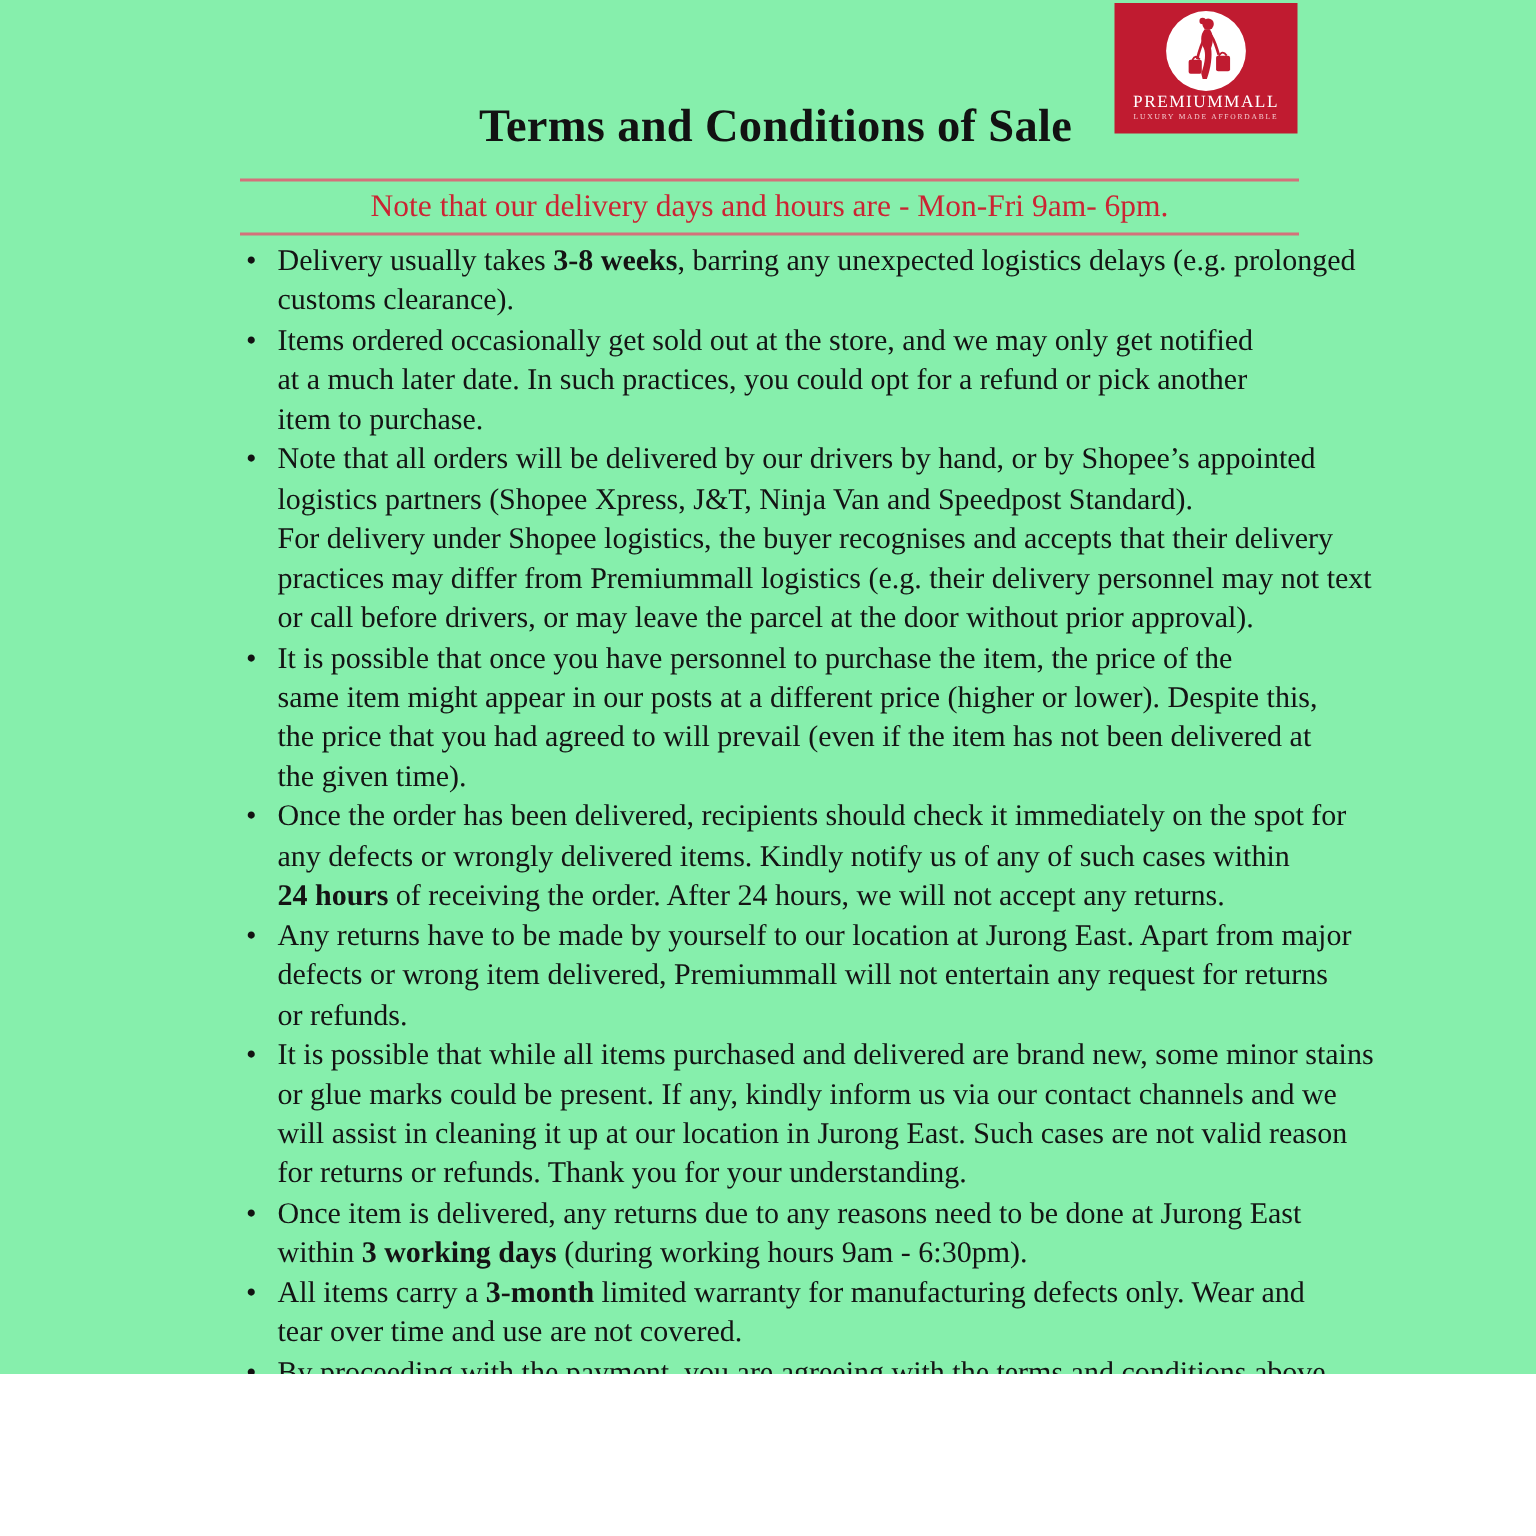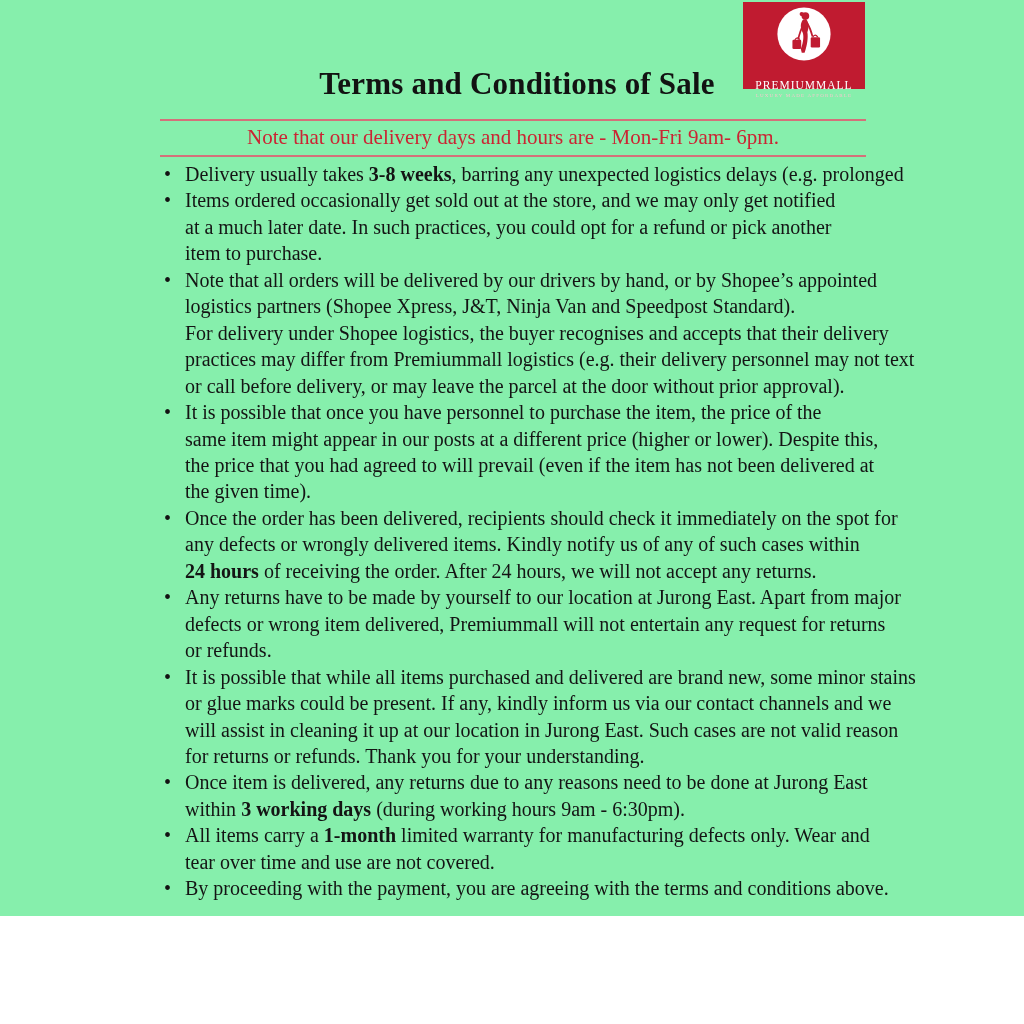--- a/index.html
+++ b/index.html
@@ -5,21 +5,21 @@
   html,body{margin:0;padding:0;}
   body{width:1024px;height:1024px;background:#ffffff;font-family:"Liberation Serif", serif;}
   .page{position:relative;width:1024px;height:916px;background:#86efac;overflow:hidden;padding-left:10px;}
 
   .title{position:absolute;top:66px;left:0;right:0;margin:0;text-align:center;
          font-size:31px;font-weight:bold;color:#121212;letter-spacing:.2px;}
 
   .logo{position:absolute;left:743px;top:2px;width:122px;height:87px;
         background:var(--brand-red,#c01b30);display:flex;flex-direction:column;align-items:center;}
   .logo svg{margin-top:4px;display:block;}
-  .logo-name{color:#fff;font-size:11.5px;letter-spacing:1px;margin-top:18px;line-height:11px;white-space:nowrap;}
+  .logo-name{color:#fff;font-size:11.5px;letter-spacing:1px;margin-top:1px;line-height:11px;white-space:nowrap;}
   .logo-tagline{color:#f3c9cd;font-size:5px;letter-spacing:1.2px;margin-top:2px;line-height:5px;white-space:nowrap;}
 
   .note{position:absolute;left:160px;top:119px;width:706px;
         border-top:2px solid var(--rule-red,#d4717a);border-bottom:2px solid var(--rule-red,#d4717a);
         text-align:center;padding:4px 0 5px 0;}
   .note span{font-size:21px;color:var(--note-red,#cb2433);}
 
   ul.terms{position:absolute;left:160px;top:161px;width:716px;margin:0;padding:0;list-style:none;}
   ul.terms li{position:relative;padding-left:25px;margin:0;}
   ul.terms li::before{content:"\2022";position:absolute;left:4px;top:0;
@@ -55,32 +55,33 @@
     <div class="logo-tagline">LUXURY MADE AFFORDABLE</div>
   </div>
 
   <div class="note">
     <span>Note that our delivery days and hours are - Mon-Fri 9am- 6pm.</span>
   </div>
 
   <ul class="terms">
       <li>
         <div class="line"><span>Delivery usually takes </span><b>3-8 weeks</b><span>, barring any unexpected logistics delays (e.g. prolonged</span></div>
+        <div class="line"><span>customs clearance).</span></div>
       </li>
       <li>
         <div class="line"><span>Items ordered occasionally get sold out at the store, and we may only get notified</span></div>
         <div class="line"><span>at a much later date. In such practices, you could opt for a refund or pick another</span></div>
         <div class="line"><span>item to purchase.</span></div>
       </li>
       <li>
         <div class="line"><span>Note that all orders will be delivered by our drivers by hand, or by Shopee’s appointed</span></div>
         <div class="line"><span>logistics partners (Shopee Xpress, J&amp;T, Ninja Van and Speedpost Standard).</span></div>
         <div class="line"><span>For delivery under Shopee logistics, the buyer recognises and accepts that their delivery</span></div>
         <div class="line"><span>practices may differ from Premiummall logistics (e.g. their delivery personnel may not text</span></div>
-        <div class="line"><span>or call before delivery, or may leave the parcel at the door without prior approval).</span></div>
+        <div class="line"><span>or call before drivers, or may leave the parcel at the door without prior approval).</span></div>
       </li>
       <li>
         <div class="line"><span>It is possible that once you have personnel to purchase the item, the price of the</span></div>
         <div class="line"><span>same item might appear in our posts at a different price (higher or lower). Despite this,</span></div>
         <div class="line"><span>the price that you had agreed to will prevail (even if the item has not been delivered at</span></div>
         <div class="line"><span>the given time).</span></div>
       </li>
       <li>
         <div class="line"><span>Once the order has been delivered, recipients should check it immediately on the spot for</span></div>
         <div class="line"><span>any defects or wrongly delivered items. Kindly notify us of any of such cases within</span></div>
@@ -95,21 +96,21 @@
         <div class="line"><span>It is possible that while all items purchased and delivered are brand new, some minor stains</span></div>
         <div class="line"><span>or glue marks could be present. If any, kindly inform us via our contact channels and we</span></div>
         <div class="line"><span>will assist in cleaning it up at our location in Jurong East. Such cases are not valid reason</span></div>
         <div class="line"><span>for returns or refunds. Thank you for your understanding.</span></div>
       </li>
       <li>
         <div class="line"><span>Once item is delivered, any returns due to any reasons need to be done at Jurong East</span></div>
         <div class="line"><span>within </span><b>3 working days</b><span> (during working hours 9am - 6:30pm).</span></div>
       </li>
       <li>
-        <div class="line"><span>All items carry a </span><b>1-month</b><span> limited warranty for manufacturing defects only. Wear and</span></div>
+        <div class="line"><span>All items carry a </span><b>3-month</b><span> limited warranty for manufacturing defects only. Wear and</span></div>
         <div class="line"><span>tear over time and use are not covered.</span></div>
       </li>
       <li>
         <div class="line"><span>By proceeding with the payment, you are agreeing with the terms and conditions above.</span></div>
       </li>
     </ul>
 
 </div>
 
 </body></html>

